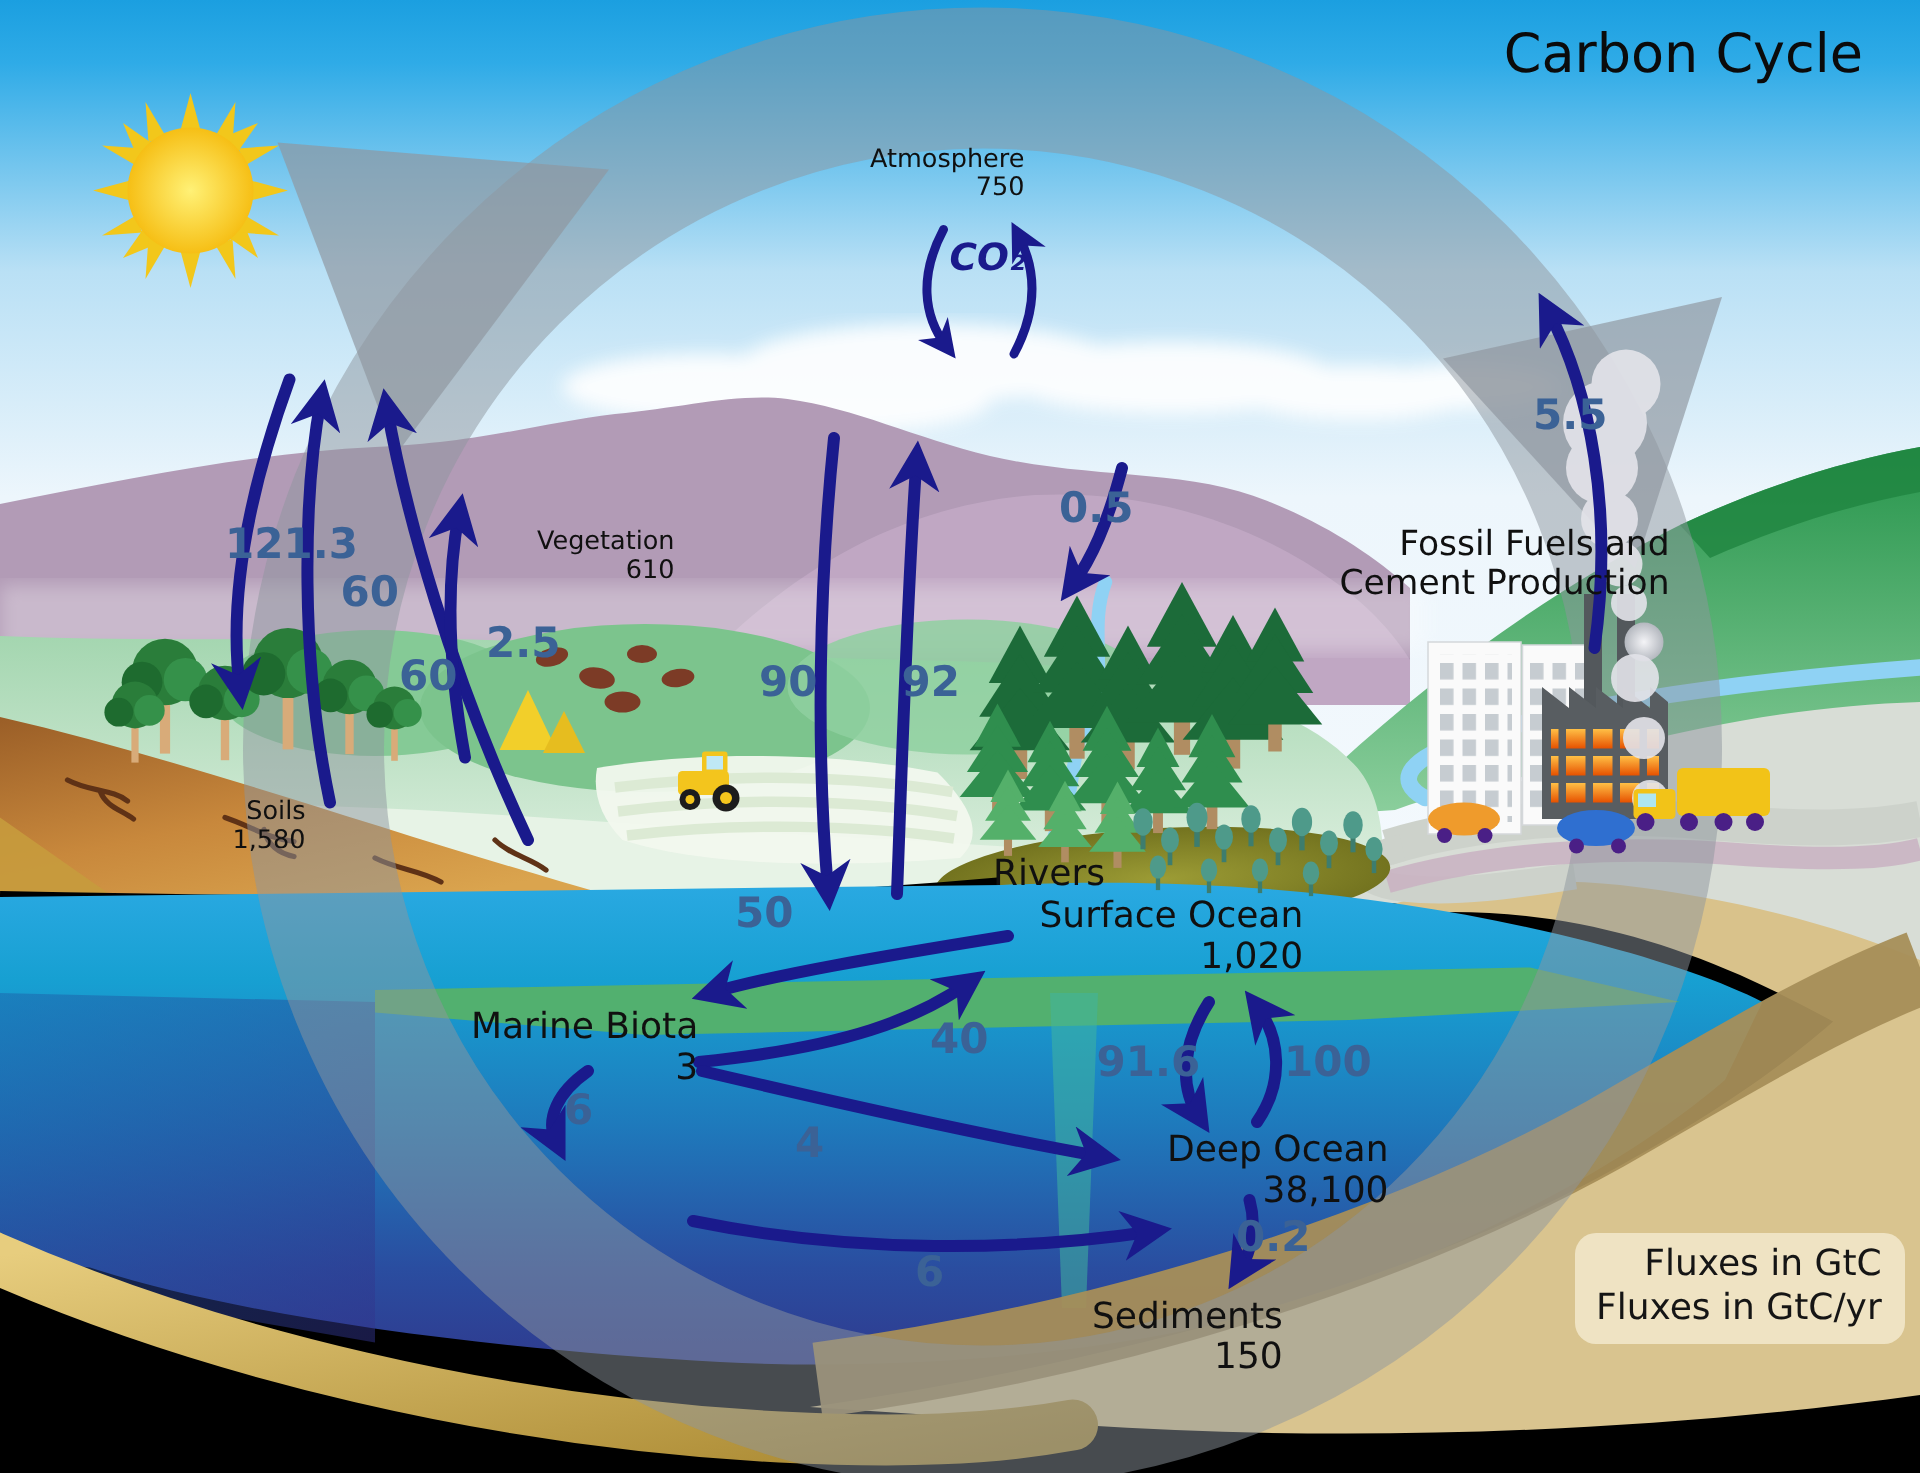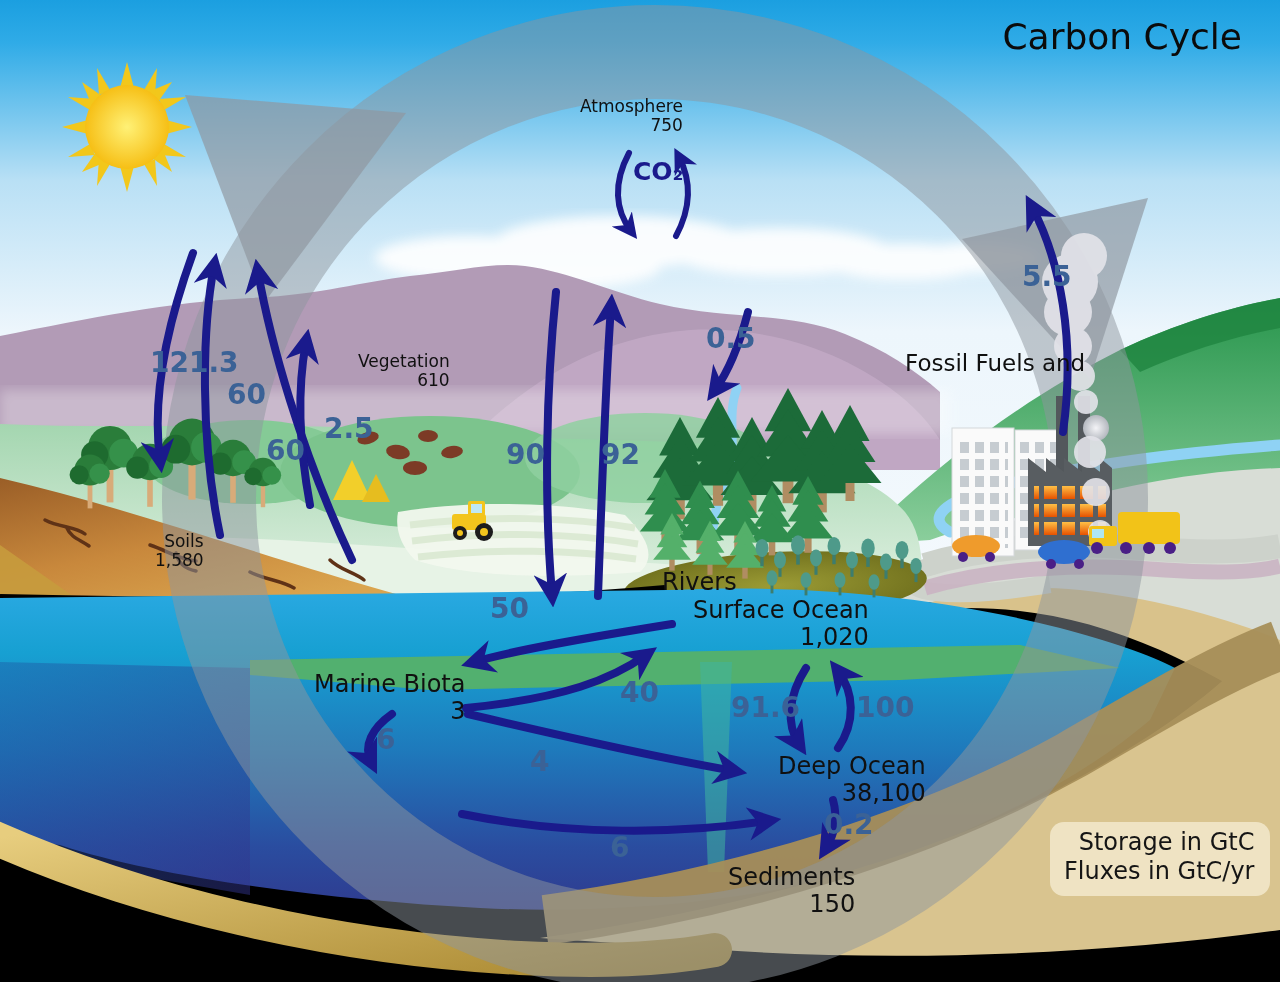--- a/index.html
+++ b/index.html
@@ -3,23 +3,23 @@
 <meta charset="utf-8">
 <style>
   html,body{margin:0;padding:0;background:#000;}
   #stage{position:relative;width:1280px;height:982px;overflow:hidden;background:#f9a8d4;
          font-family:"DejaVu Sans",sans-serif;text-align:right;}
   #scene-svg{position:absolute;left:0;top:0;}
   .txt{position:absolute;white-space:nowrap;color:#101010;line-height:1.14;}
   .title{font-size:36px;right:38px;top:16px;color:#0b0b0b;}
   .big{font-size:17px;}
   .mid{font-size:24px;}
-  .small{font-size:23px;margin-left:12px;}
+  .small{font-size:23px;}
   .flux{position:absolute;white-space:nowrap;font-weight:700;font-size:28px;color:#3b6296;}
-  .co2{position:absolute;font-weight:700;font-size:25px;color:#1a1a8c;}
+  .co2{position:absolute;font-weight:700;font-style:italic;font-size:25px;color:#1a1a8c;}
   .legend{position:absolute;left:1050px;top:822px;background:rgba(240,229,199,.93);
           border-radius:14px;padding:6px 16px 9px 14px;font-size:24px;color:#151515;line-height:1.22;}
 </style>
 </head>
 <body>
 
 <div id="stage">
 
 <svg id="scene-svg" width="1280" height="982" viewBox="0 0 1280 982">
   <defs>
@@ -357,20 +357,21 @@
   <div>610</div>
 </div>
 
 <div class="txt big" style="left:155px;top:532px">
   <div>Soils</div>
   <div>1,580</div>
 </div>
 
 <div class="txt small" style="left:893px;top:350px">
   <div>Fossil Fuels and</div>
+  <div>Cement Production</div>
 </div>
 
 <div class="txt mid" style="left:662px;top:569px">Rivers</div>
 
 <div class="txt mid" style="left:693px;top:597px">
   <div>Surface Ocean</div>
   <div>1,020</div>
 </div>
 
 <div class="txt mid" style="left:314px;top:671px">
@@ -400,17 +401,17 @@
 <div class="flux" style="left:490px;top:592px">50</div>
 <div class="flux" style="left:620px;top:676px">40</div>
 <div class="flux" style="left:731px;top:691px">91.6</div>
 <div class="flux" style="left:856px;top:691px">100</div>
 <div class="flux" style="left:376px;top:723px">6</div>
 <div class="flux" style="left:530px;top:745px">4</div>
 <div class="flux" style="left:610px;top:831px">6</div>
 <div class="flux" style="left:824px;top:808px">0.2</div>
 
 <div class="legend">
-  <div>Storage in GtC</div>
+  <div>Fluxes in GtC</div>
   <div>Fluxes in GtC/yr</div>
 </div>
 
 </div>
 
 </body></html>

